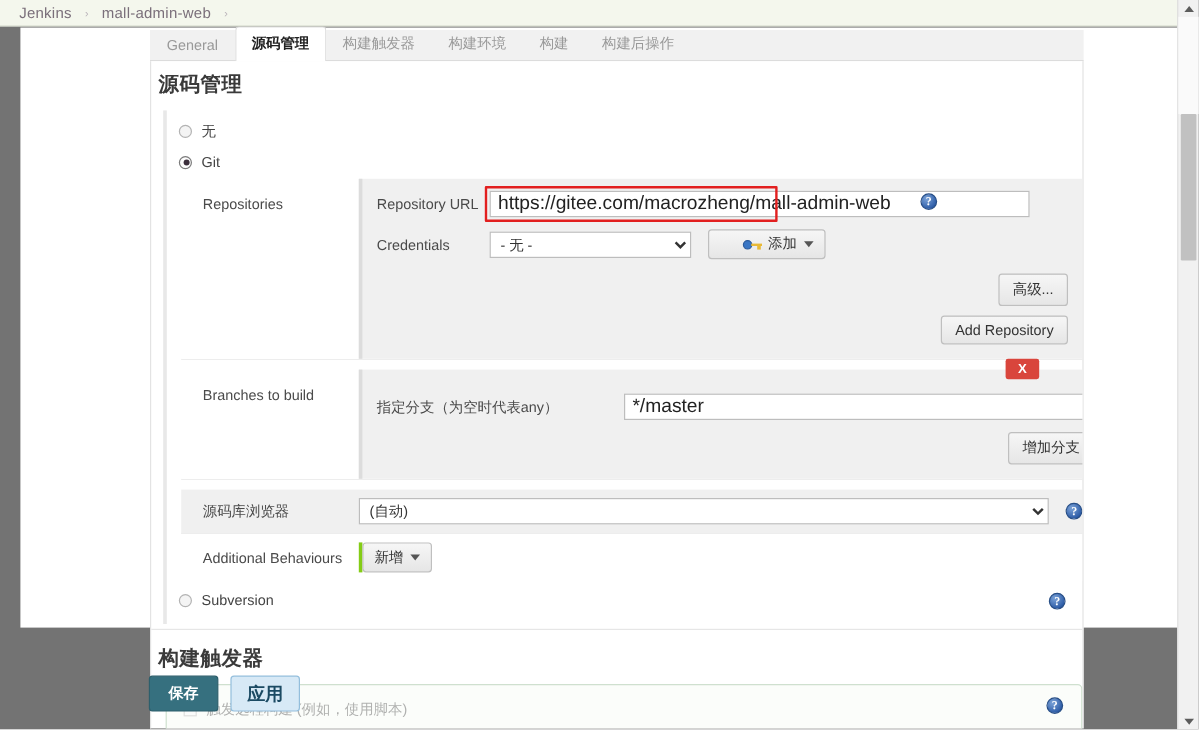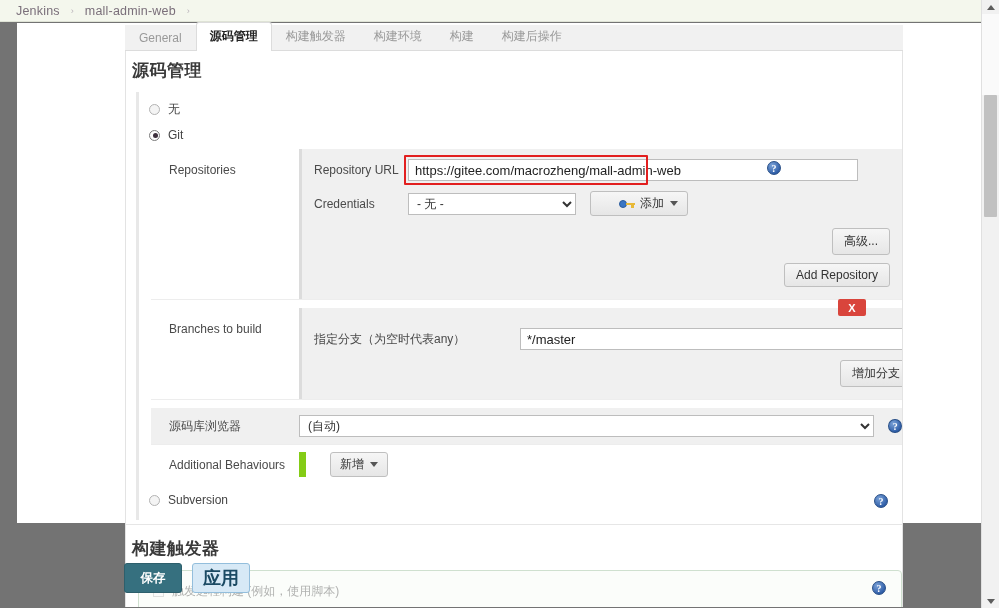--- a/index.html
+++ b/index.html
@@ -114,21 +114,21 @@
     position: relative;
   }
 
   .sub-row { display: flex; align-items: center; margin-bottom: 10px; }
   .sub-label { width: 94px; flex: none; font-size: 12px; color: #4a4a4a; }
   .sub-label.wide { width: 160px; }
 
   .txtinput {
     height: 22px; background: #fff;
     border: 1px solid #bdbdbd;
-    font-size: 13px; color: #222;
+    font-size: 16px; color: #222;
     padding: 2px 6px; line-height: 18px;
     font-family: "Liberation Sans", sans-serif;
   }
   .url-input { width: 450px; }
   .branch-input { width: 392px; }
   .url-highlight {
     position: absolute; left: 0; top: 0;
     border: 2px solid #e21f1f; border-radius: 1px;
     pointer-events: none;
   }
@@ -190,21 +190,21 @@
     display: flex; align-items: center;
     padding: 7px 0 7px 0;
     border-bottom: 1px solid #ededed;
     background: #f0f0f0;
   }
   .simple-row .sr-label {
     width: 148px; flex: none; padding-left: 18px;
     font-size: 12px; color: #4a4a4a;
   }
   .browser-sel { width: 595px; }
-  .behaviours-sep { border-left: 7px solid #84cc16; padding-left: 24px; text-align: center; }
+  .behaviours-sep { border-left: 3px solid #84cc16; padding-left: 0; text-align: center; }
 
   
   .trigger-block {
     margin: 4px 0 0 12px;
     border: 1px solid #cfe0cf;
     border-radius: 4px 4px 0 0;
     background: #fbfdfa;
     padding: 8px 0 0 0;
     opacity: 1;
   }
@@ -220,21 +220,21 @@
     display: flex; gap: 10px; z-index: 40;
   }
   .btn-save {
     width: 58px; height: 30px; background: #36707f; color: #fff;
     font-size: 12.5px; font-weight: bold;
     display: flex; align-items: center; justify-content: center;
     border-radius: 3px; cursor: pointer; border: 1px solid #2d5f6c;
   }
   .btn-apply {
     width: 58px; height: 30px; background: #d7e9f6; color: #1b4a63;
-    font-size: 18px; font-weight: bold;
+    font-size: 15px; font-weight: bold;
     display: flex; align-items: center; justify-content: center;
     border-radius: 3px; cursor: pointer; border: 1px solid #93bedc;
   }
 
   
   .scrollbar {
     position: absolute; right: 0; top: 0; width: 18px; height: 608px;
     background: #f1f1f1; border-left: 1px solid #e0e0e0;
   }
   .sb-arrow {

